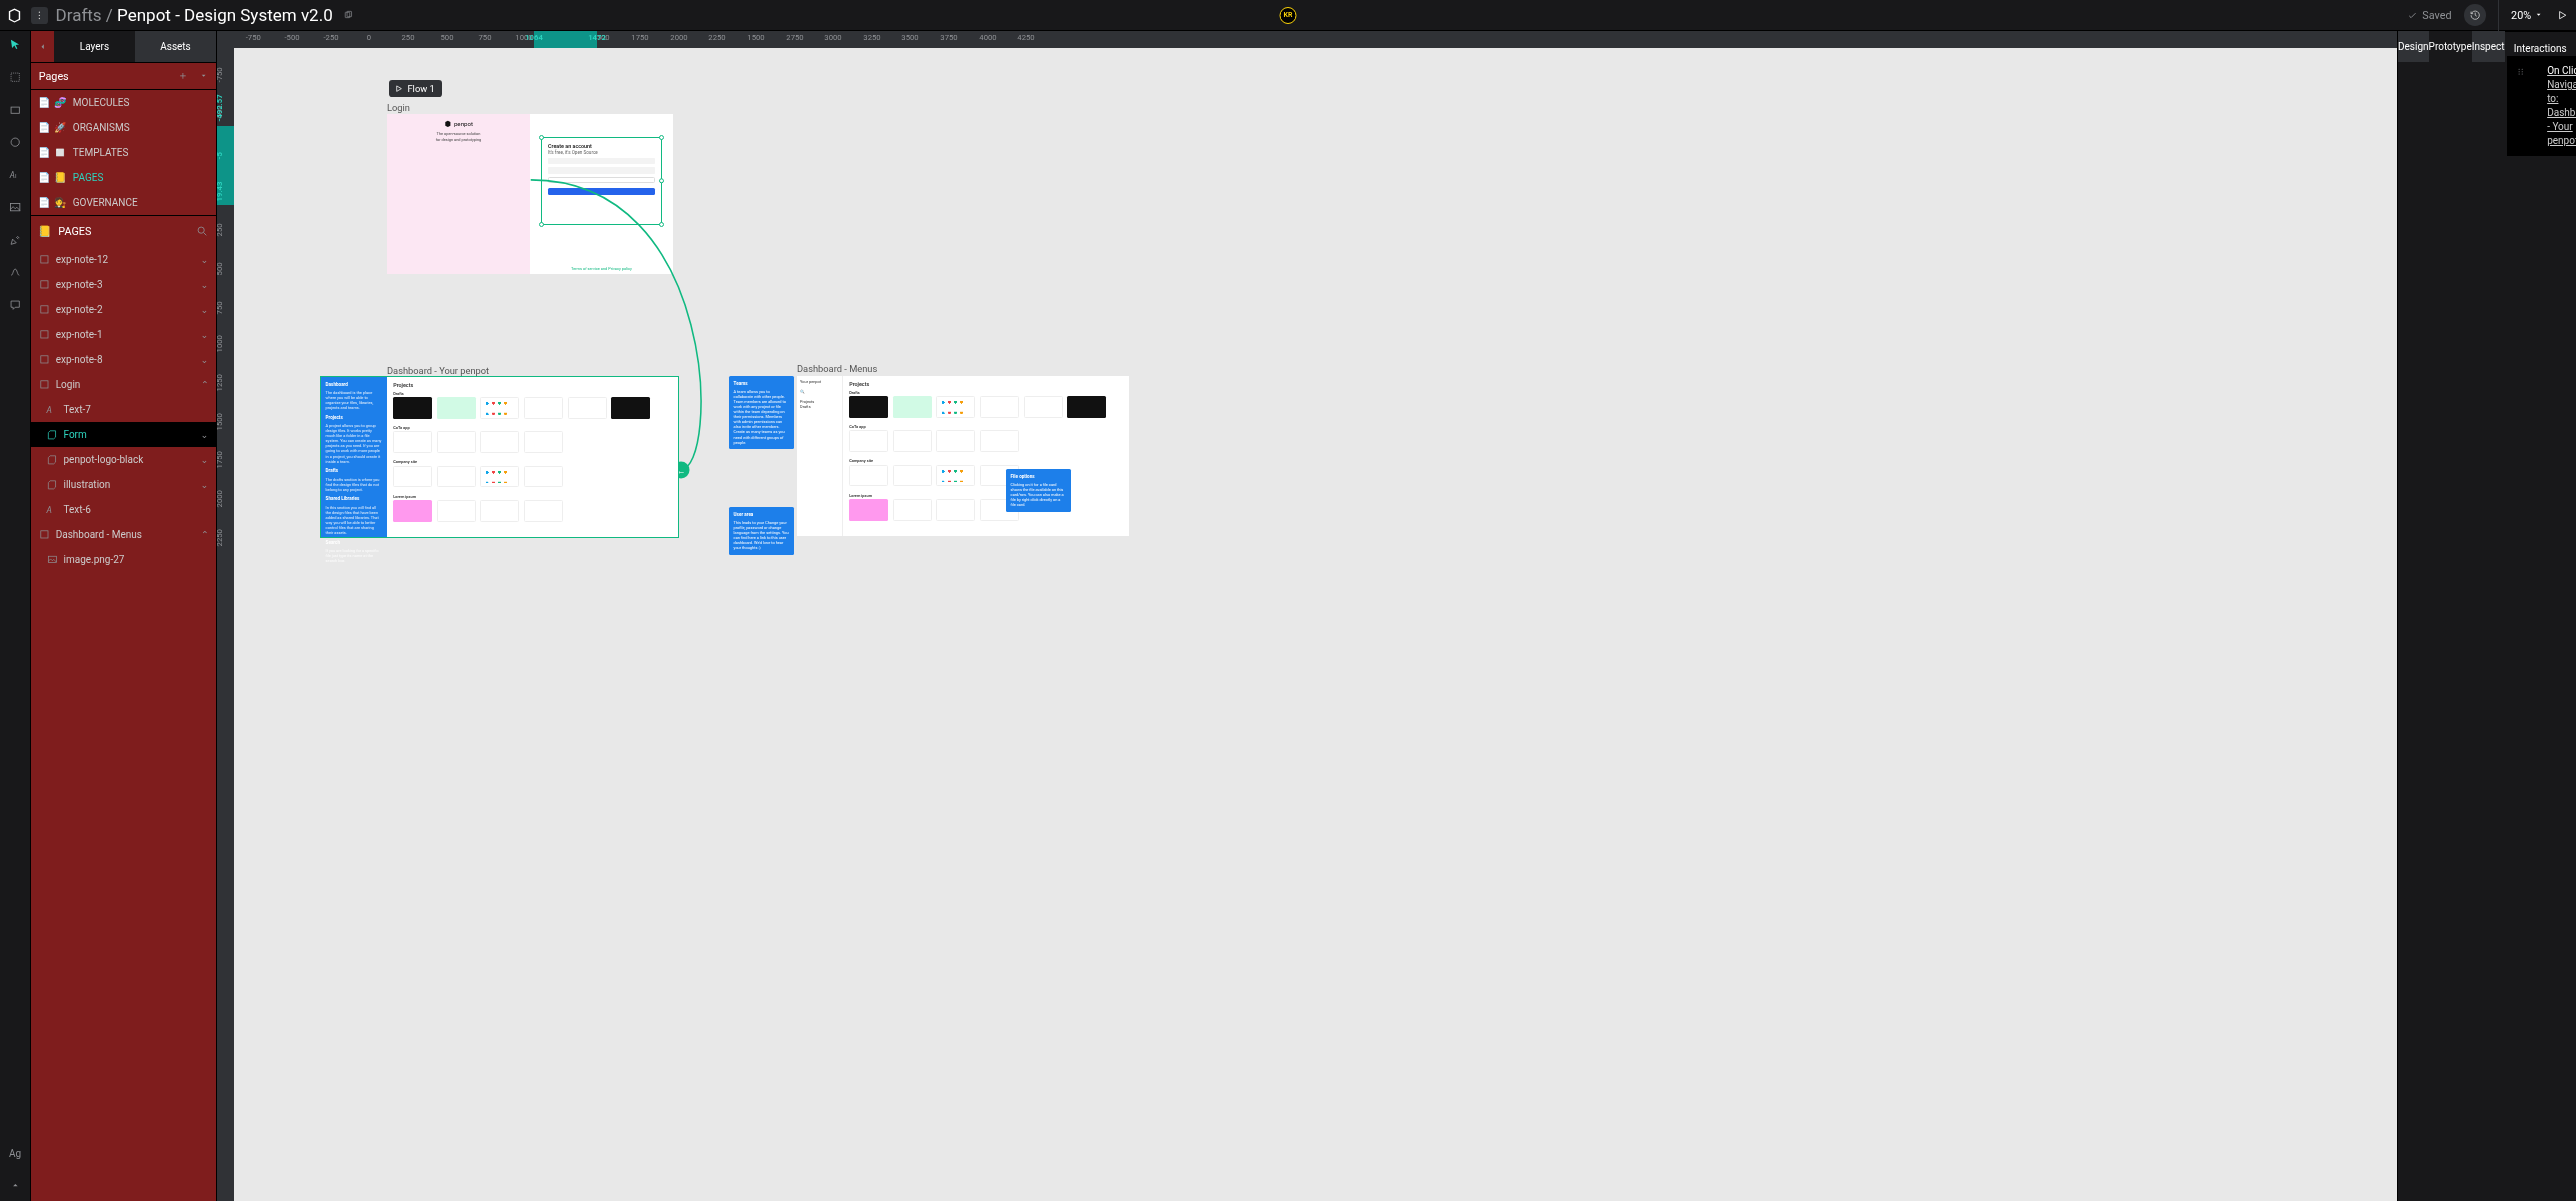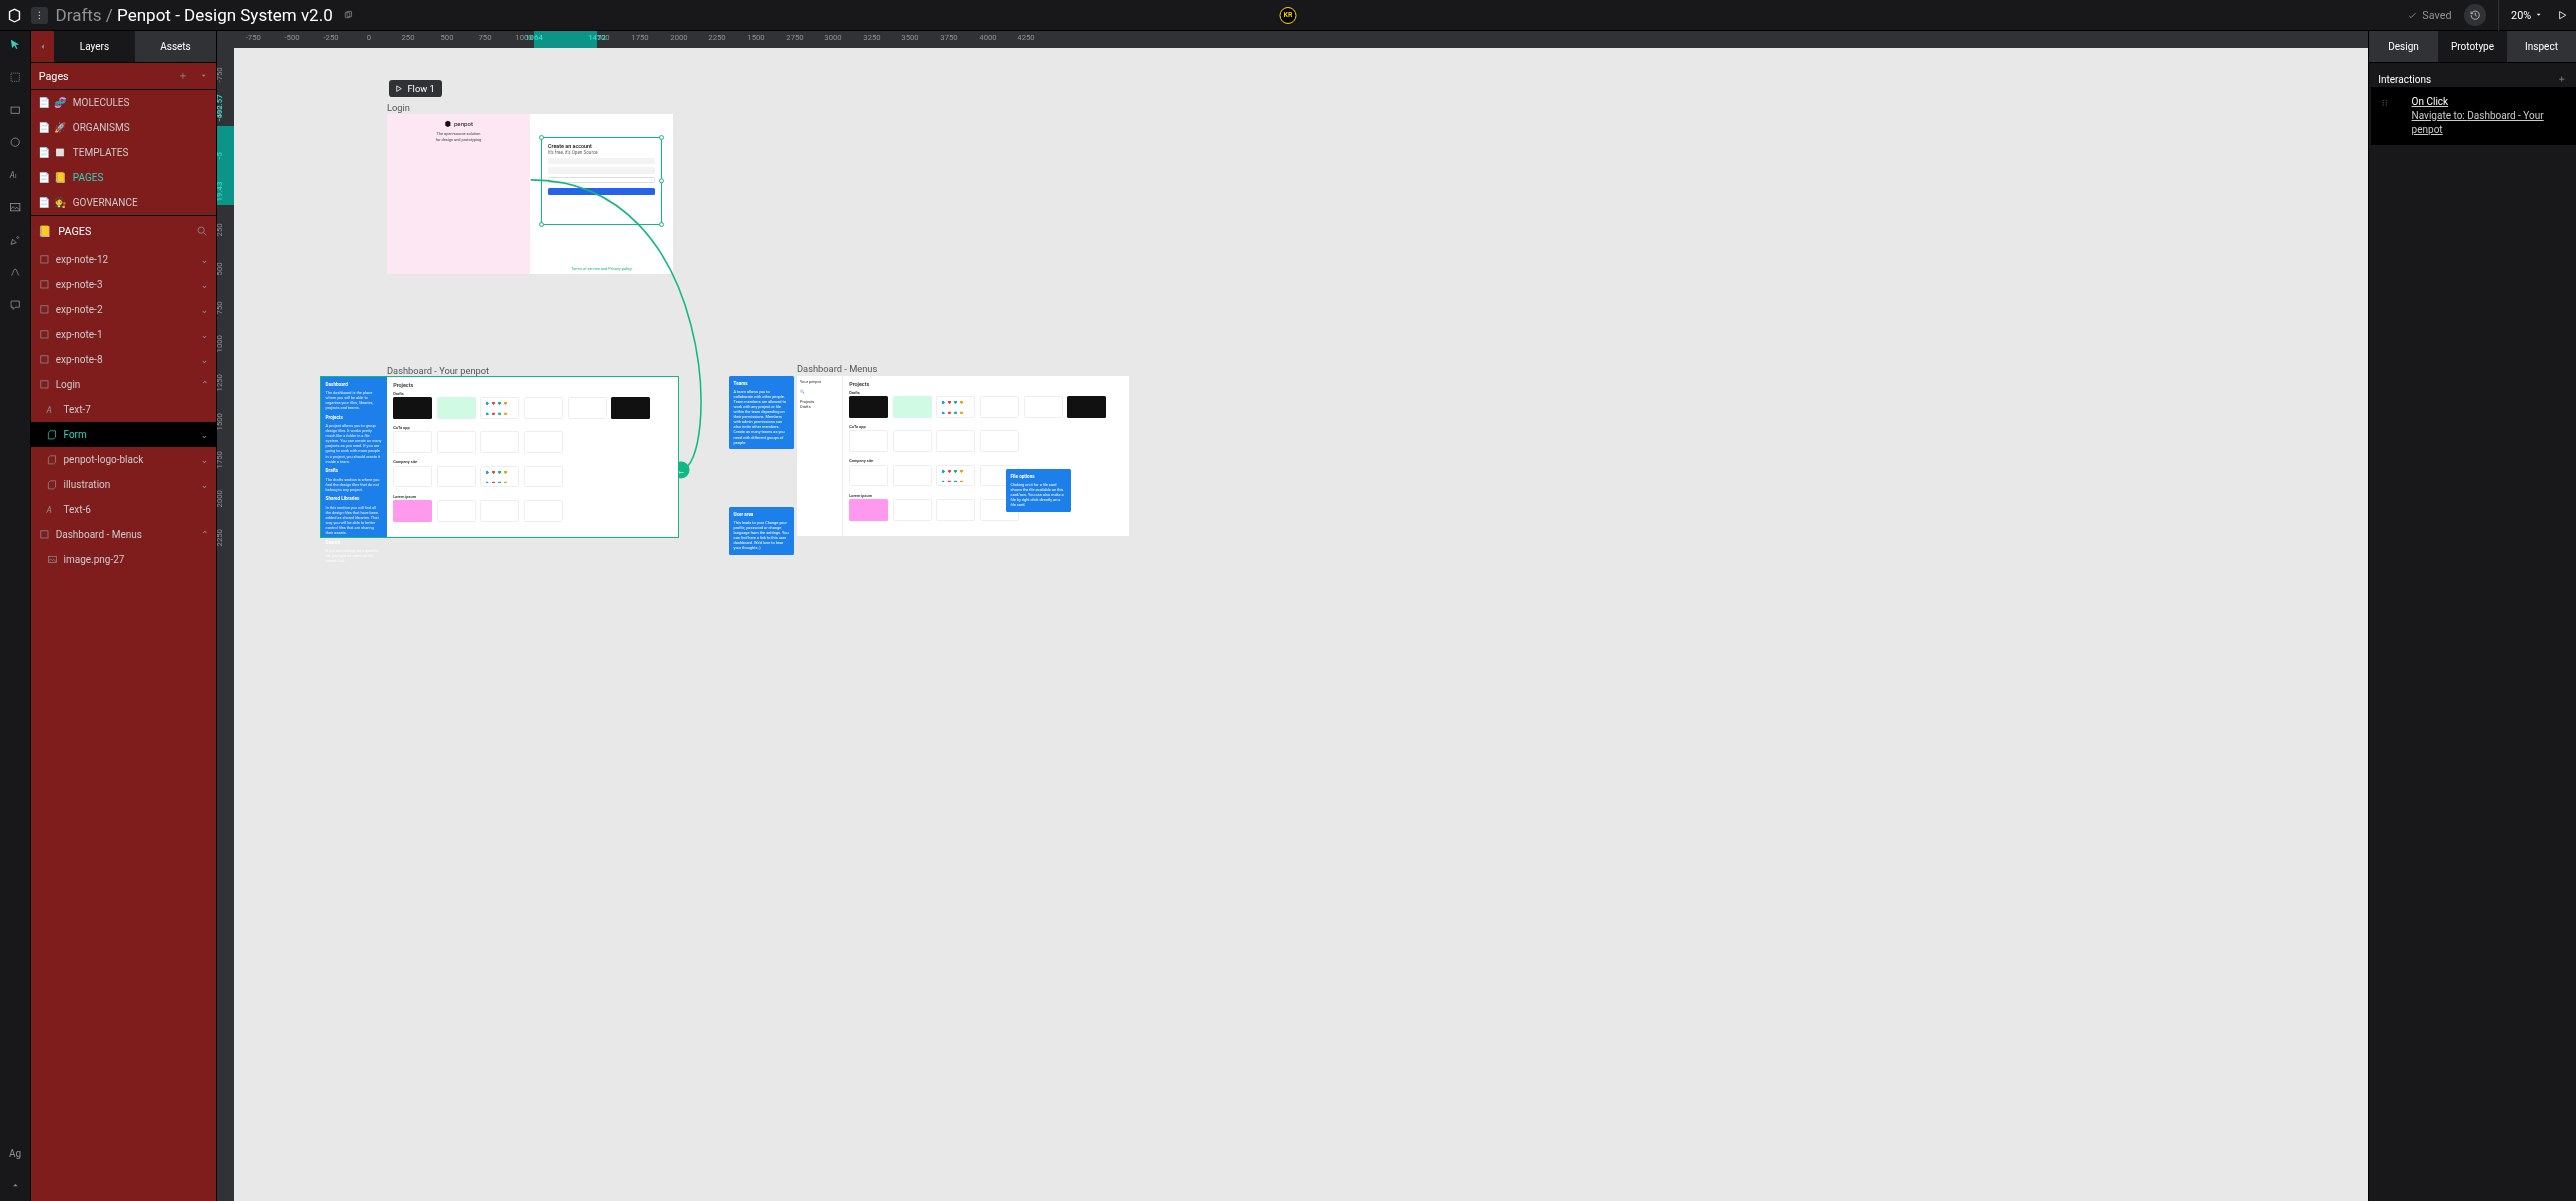--- a/index.html
+++ b/index.html
@@ -107,21 +107,21 @@
   .thumb.iconset::after { content:""; position:absolute; inset:3.1px; background:
     radial-gradient(circle at 10% 20%, #0ea5e9 0 1.5px, transparent 1.5px),
     radial-gradient(circle at 30% 20%, #ef4444 0 1.5px, transparent 1.5px),
     radial-gradient(circle at 50% 20%, #10b981 0 1.5px, transparent 1.5px),
     radial-gradient(circle at 70% 20%, #f59e0b 0 1.5px, transparent 1.5px);
     background-size:31px 10.8px; }
   
   .float-card { position:absolute; background:#1d7fea; color:#fff; font-size:3.9px; padding:4.6px; border-radius:1.5px; line-height:1.3; width:65px; }
   .float-card h6{font-size:4.6px;font-weight:700;margin-bottom:2.3px}
   
-  .right-panel { width:208px; background:#18181a; border-left:0.8px solid #000; flex-shrink:0; display:flex; flex-direction:column; }
+  .right-panel { width:179px; background:#18181a; border-left:0.8px solid #000; flex-shrink:0; display:flex; flex-direction:row; }
   .rp-tabs { height:31px; display:flex; }
   .rp-tabs .rtab { flex:1; display:flex; align-items:center; justify-content:center; font-size:10px; color:#fff; cursor:pointer; background:#303236; }
   .rp-tabs .rtab.active { background:#18181a; }
   .rp-section { padding:9.3px 9.3px; border-top:0.8px solid #000; }
   .rp-section .sec-head { display:flex; align-items:center; font-size:10px; color:#fff; }
   .rp-section .sec-head .spacer{flex:1}
   .int-card { margin:1px -9.3px 0 -9.3px; background:#000; padding:7.7px 9.3px 7.7px 9.3px; display:flex; gap:22px; border-left:2.3px solid #18181a;text-decoration:underline; }
   .int-card .drag { color:#8f9195; display:flex; align-items:flex-start; padding-top:3.1px; cursor:grab; }
   .int-card .ic-body { font-size:10px; color:#ccc; line-height:1.4; }
   .int-card .ic-title { color:#fff; }

